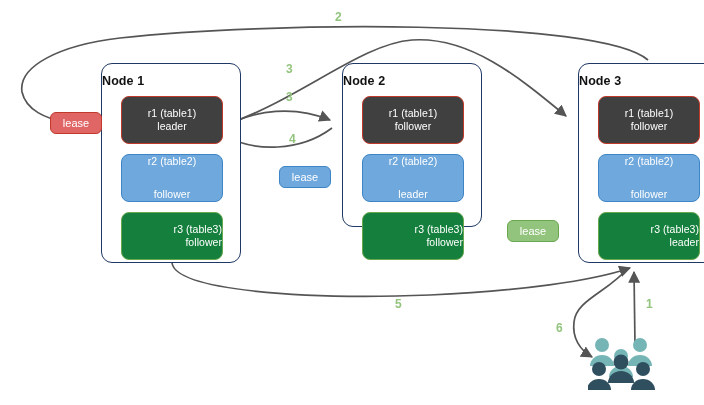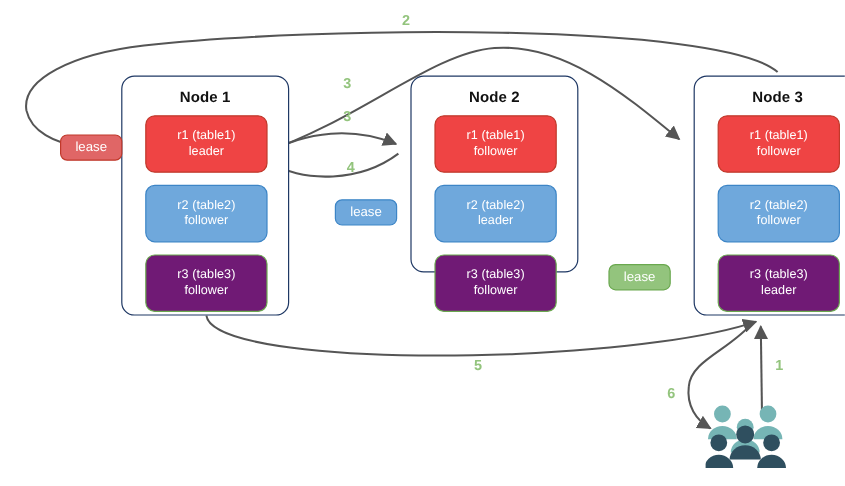--- a/index.html
+++ b/index.html
@@ -17,40 +17,39 @@
   .node{
     position:absolute;
     box-sizing:border-box;
     background:#ffffff;
     border:1.6px solid #1F3864;
     border-radius:11px;
     z-index:3;
   }
   .node-title{
     position:absolute;left:0;right:0;top:10px;
-    text-align:center;
     font-size:12.5px;font-weight:bold;color:#111111;
     letter-spacing:.1px;
   }
   .replica{
     position:absolute;
     box-sizing:border-box;
     border-radius:8px;
     color:#ffffff;
     font-size:10.5px;
     line-height:12.6px;
     text-align:center;
     display:flex;flex-direction:column;
     align-items:center;justify-content:center;
     letter-spacing:.05px;
   }
   .replica .l1,.replica .l2{display:block;white-space:nowrap;}
-  .rep-red{background:#ef4444;border:1.5px solid #C0392B;}
-  .rep-blue{background:#6FA8DC;border:1.5px solid #3D85C6;}
-  .rep-green{background:#701a75;border:1.5px solid #6AA84F;}
+  .rep-red{background:#404040;border:1.5px solid #C0392B;}
+  .rep-blue{background:#6FA8DC;border:1.5px solid #3D85C6;justify-content:space-between;}
+  .rep-green{background:#15803d;border:1.5px solid #6AA84F;align-items:flex-end;}
 
   
   .lease{
     position:absolute;
     box-sizing:border-box;
     border-radius:6px;
     color:#ffffff;
     font-size:11px;
     display:flex;align-items:center;justify-content:center;
     z-index:4;

